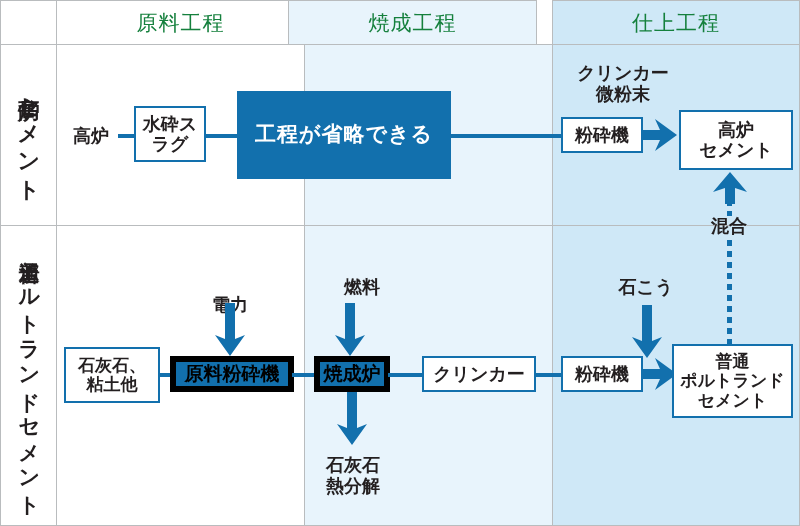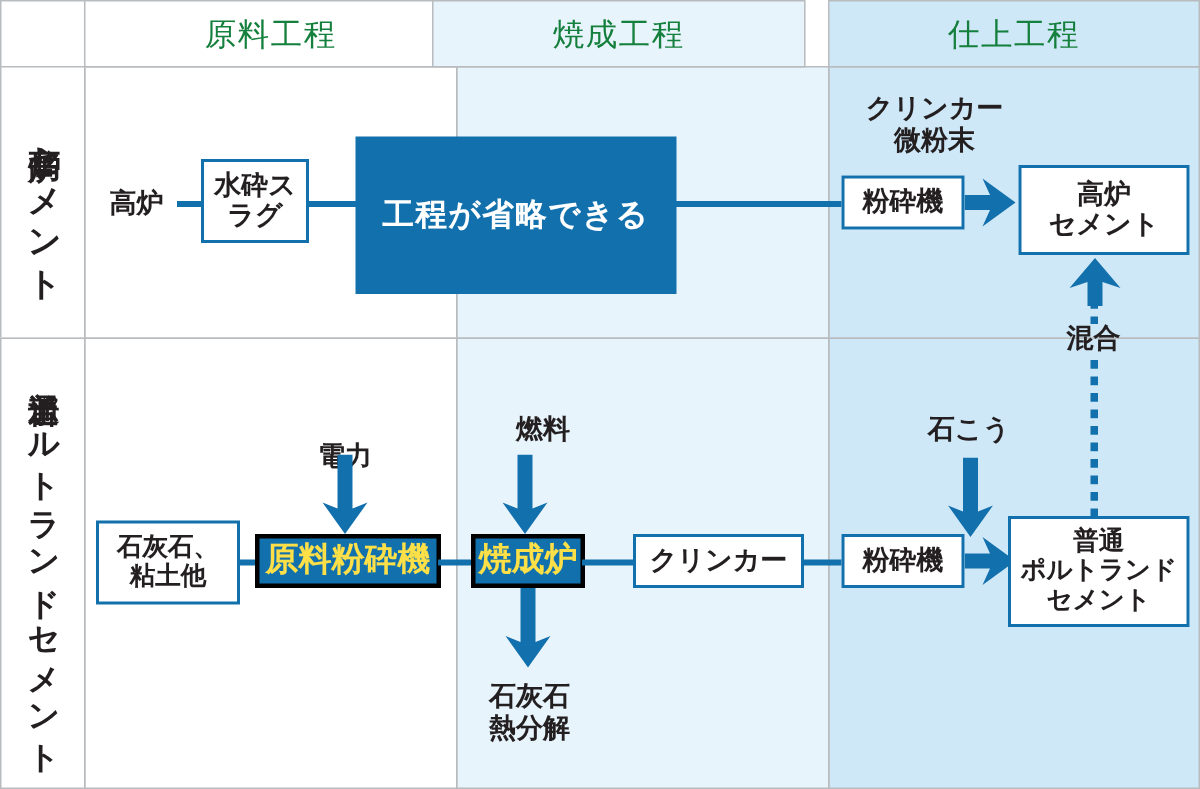--- a/index.html
+++ b/index.html
@@ -35,22 +35,22 @@
   .node{
     position:absolute;box-sizing:border-box;
     display:flex;align-items:center;justify-content:center;
     text-align:center;line-height:1.12;
   }
   .node.outline{
     background:#ffffff;border:2px solid #1270AD;
     font-size:18px;font-weight:700;color:#231f20;
   }
   .node.filled{
-    background:#1270AD;border:3px solid #000000;
-    font-size:22px;font-weight:700;color:#fde047;
+    background:#1270AD;border:6px solid #000000;
+    font-size:19px;font-weight:700;color:#000000;
   }
   .node.bigblue{
     background:#1270AD;border:none;
     font-size:21px;font-weight:700;color:#ffffff;letter-spacing:1px;
   }
   .plaintext{
     position:absolute;
     display:flex;align-items:center;justify-content:center;
     text-align:center;line-height:1.15;
     font-size:18px;font-weight:700;color:#231f20;
@@ -107,21 +107,21 @@
   </div>
 
   <div class="hline" style="left:118px;top:134px;width:18px;"></div>
 
   <div class="node outline" style="left:134px;top:106px;width:72px;height:56px;">
     <span style="white-space:pre-line;">水砕スラグ</span>
   </div>
 
   <div class="hline" style="left:204px;top:134px;width:36px;"></div>
 
-  <div class="node bigblue" style="left:237px;top:91px;width:214px;height:105px;">
+  <div class="node bigblue" style="left:237px;top:91px;width:214px;height:88px;">
     <span>工程が省略できる</span>
   </div>
 
   <div class="hline" style="left:449px;top:134px;width:113px;"></div>
 
   <div class="plaintext" style="left:558px;top:58px;width:130px;height:52px;text-align:center;flex-direction:column;">
     <span>クリンカー
 微粉末</span>
   </div>
 

